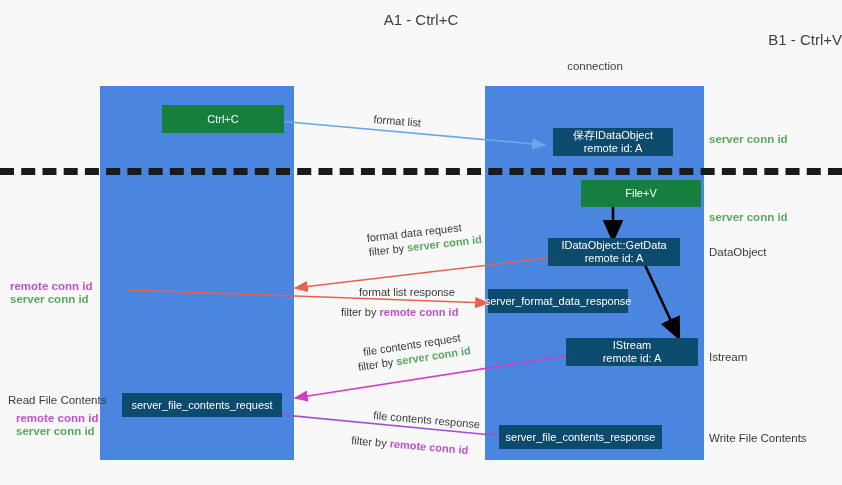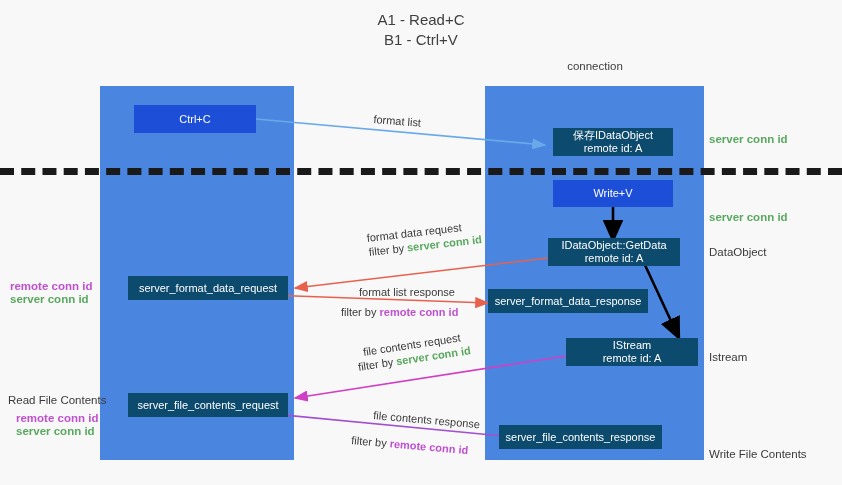--- a/index.html
+++ b/index.html
@@ -17,21 +17,21 @@
   }
   .title {
     position: absolute;
     left: 0; right: 0;
     text-align: center;
     color: #404040;
     font-size: 15px;
     line-height: 20px;
   }
   #title-1 { top: 10px; }
-  #title-2 { top: 30px; }
+  #title-2 { top: 30px; text-align: right; }
 
   .col-header {
     position: absolute;
     text-align: center;
     color: #404040;
     font-size: 11.5px;
     line-height: 13px;
     width: 160px;
   }
 
@@ -55,21 +55,21 @@
     display: flex;
     flex-direction: column;
     align-items: center;
     justify-content: center;
     color: #ffffff;
     font-size: 11px;
     line-height: 13px;
     text-align: center;
     white-space: nowrap;
   }
-  .node.green { background: #1d4ed8; }
+  .node.green { background: #15803d; margin-left: 28px; }
   .node.orange { background: #fcb košik; }
   .node.orange { background: #0c4a6e; }
 
   .side-label {
     position: absolute;
     font-size: 11.5px;
     line-height: 14px;
     color: #404040;
     white-space: nowrap;
   }
@@ -94,21 +94,21 @@
     height: 485px;
     overflow: visible;
     pointer-events: none;
   }
 </style>
 </head>
 <body>
 
 <div id="canvas">
 
-  <div class="title" id="title-1">A1 - Read+C</div>
+  <div class="title" id="title-1">A1 - Ctrl+C</div>
   <div class="title" id="title-2">B1 - Ctrl+V</div>
 
   <div class="col-header" style="left:515px; top:60px;">
     <div>connection</div>
   </div>
 
   <div class="lane" style="left:100px; top:86px; width:194px; height:374px;"></div>
   <div class="lane" style="left:485px; top:86px; width:219px; height:374px;"></div>
 
   <svg class="links">
@@ -150,54 +150,51 @@
   <div class="node green" style="left:134px; top:105px; width:122px; height:28px;">
     <div>Ctrl+C</div>
   </div>
 
   <div class="node orange" style="left:553px; top:128px; width:120px; height:28px;">
     <div>保存IDataObject</div>
     <div>remote id: A</div>
   </div>
 
   <div class="node green" style="left:553px; top:180px; width:120px; height:27px;">
-    <div>Write+V</div>
+    <div>File+V</div>
   </div>
 
   <div class="node orange" style="left:548px; top:238px; width:132px; height:28px;">
     <div>IDataObject::GetData</div>
     <div>remote id: A</div>
   </div>
 
   <div class="node orange" style="left:566px; top:338px; width:132px; height:28px;">
     <div>IStream</div>
     <div>remote id: A</div>
   </div>
 
-  <div class="node orange" style="left:128px; top:276px; width:160px; height:24px;">
-    <div>server_format_data_request</div>
-  </div>
-
-  <div class="node orange" style="left:488px; top:289px; width:160px; height:24px;">
+
+  <div class="node orange" style="left:488px; top:289px; width:140px; height:24px;">
     <div>server_format_data_response</div>
   </div>
 
-  <div class="node orange" style="left:128px; top:393px; width:160px; height:24px;">
+  <div class="node orange" style="left:122px; top:393px; width:160px; height:24px;">
     <div>server_file_contents_request</div>
   </div>
 
   <div class="node orange" style="left:499px; top:425px; width:163px; height:24px;">
     <div>server_file_contents_response</div>
   </div>
 
   <div class="side-label c-green" style="left:709px; top:132px;">server conn id</div>
   <div class="side-label c-green" style="left:709px; top:210px;">server conn id</div>
   <div class="side-label c-dark" style="left:709px; top:245px;">DataObject</div>
   <div class="side-label c-dark" style="left:709px; top:350px;">Istream</div>
-  <div class="side-label c-dark" style="left:709px; top:431px;margin-top:16px;">Write File Contents</div>
+  <div class="side-label c-dark" style="left:709px; top:431px;">Write File Contents</div>
 
   <div class="side-label c-purple" style="left:10px; top:279px;">remote conn id</div>
   <div class="side-label c-green" style="left:10px; top:292px;">server conn id</div>
 
   <div class="side-label c-dark" style="left:8px; top:393px;">Read File Contents</div>
   <div class="side-label c-purple" style="left:16px; top:411px;">remote conn id</div>
   <div class="side-label c-green" style="left:16px; top:424px;">server conn id</div>
 
   <div class="edge-label" style="left:374px; top:112px; transform: rotate(4.5deg);">format list</div>
 

